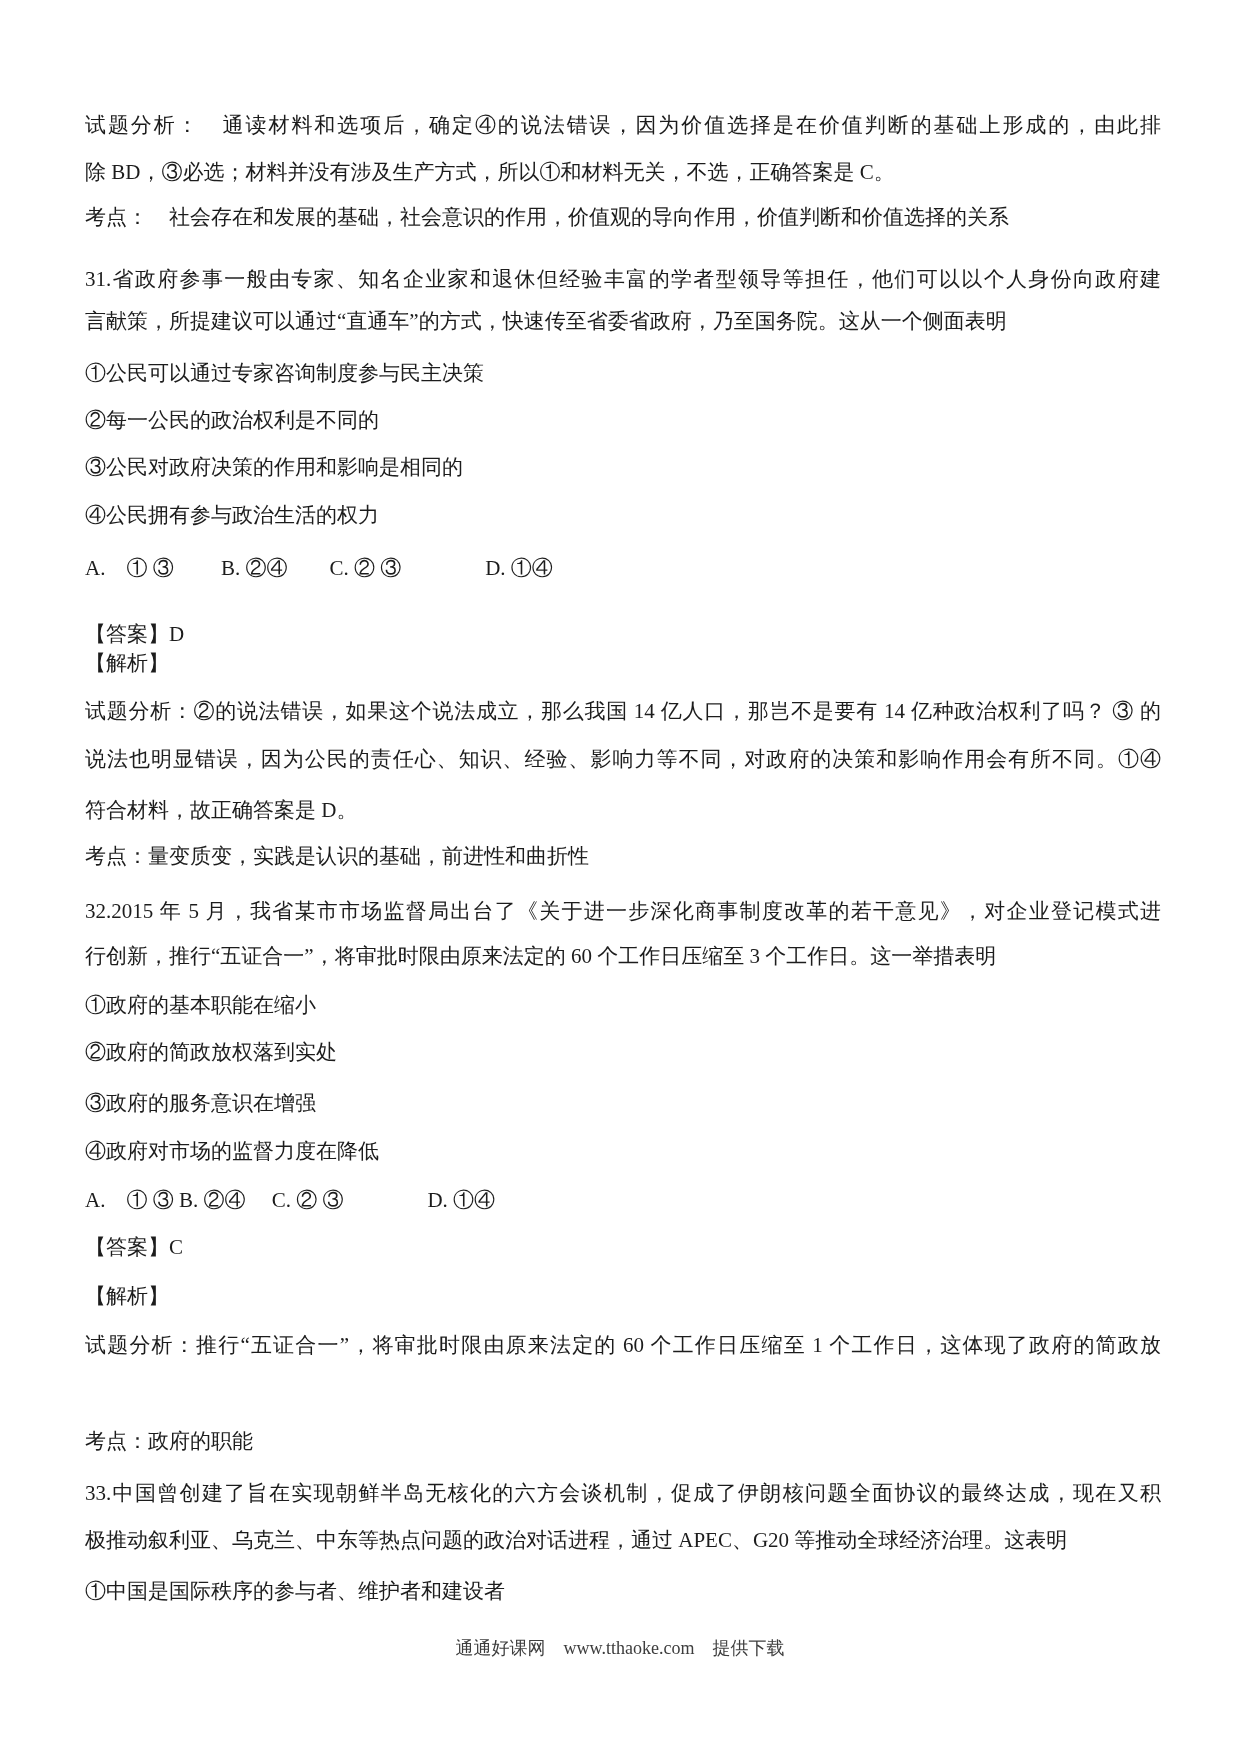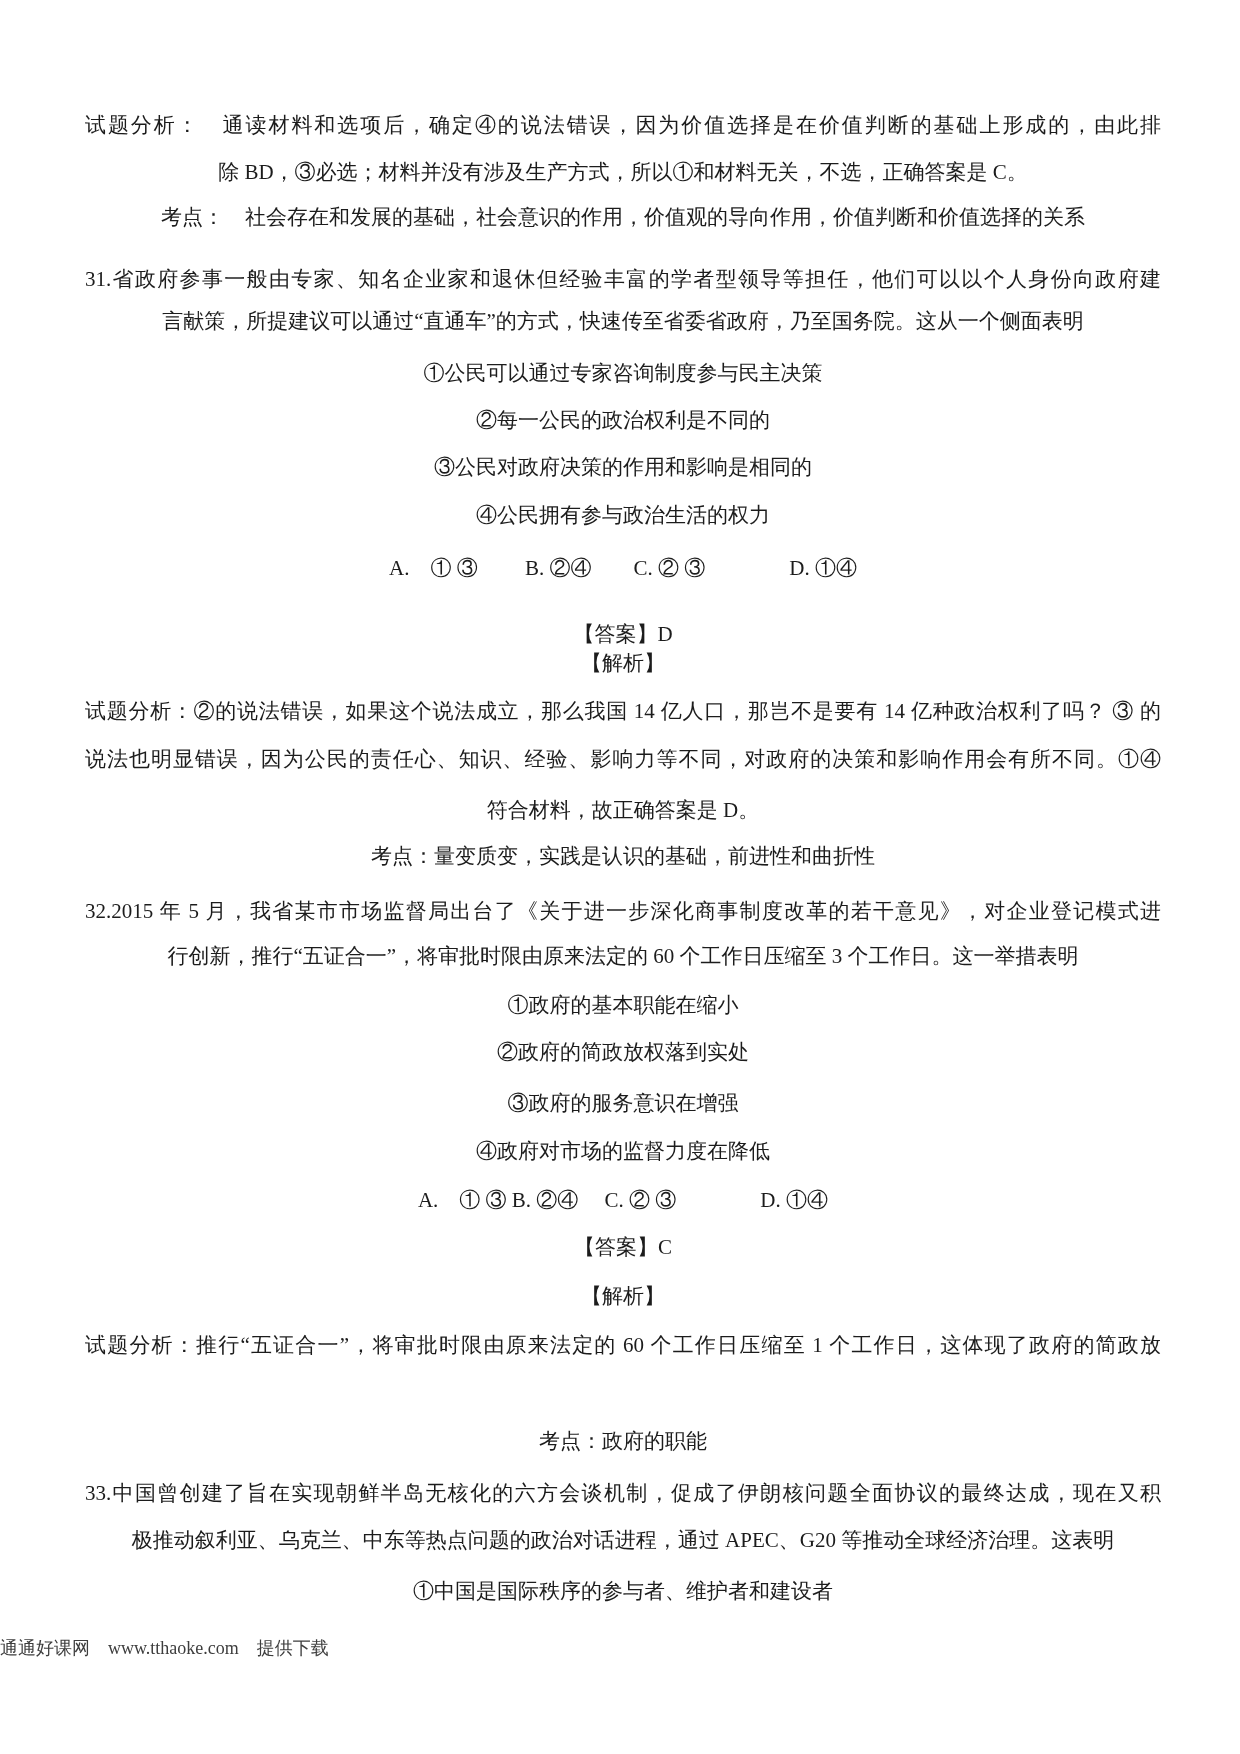--- a/index.html
+++ b/index.html
@@ -17,38 +17,38 @@
     color: #1c1c1c;
     text-decoration: underline;
   }
   .line {
     position: absolute;
     left: 85px;
     width: 1076px;
     height: 47px;
     line-height: 47px;
     font-size: 21px;
-    text-align: center;
+    text-align: left;
     white-space: nowrap;
     color: #1c1c1c;
   }
   .line.just {
     white-space: normal;
     text-align: justify;
     text-align-last: justify;
   }
   .footer {
     position: absolute;
     left: 0;
     top: 1630px;
     width: 1240px;
     height: 36px;
     line-height: 36px;
     font-size: 18px;
-    text-align: left;
+    text-align: center;
     color: #3d3d3d;
     font-family: "Liberation Serif", "DejaVu Serif", serif;
   }
 </style>
 </head>
 <body>
 
 <div class="page">
 
   <div class="line just" style="top:102px">试题分析：　通读材料和选项后，确定④的说法错误，因为价值选择是在价值判断的基础上形成的，由此排</div>

